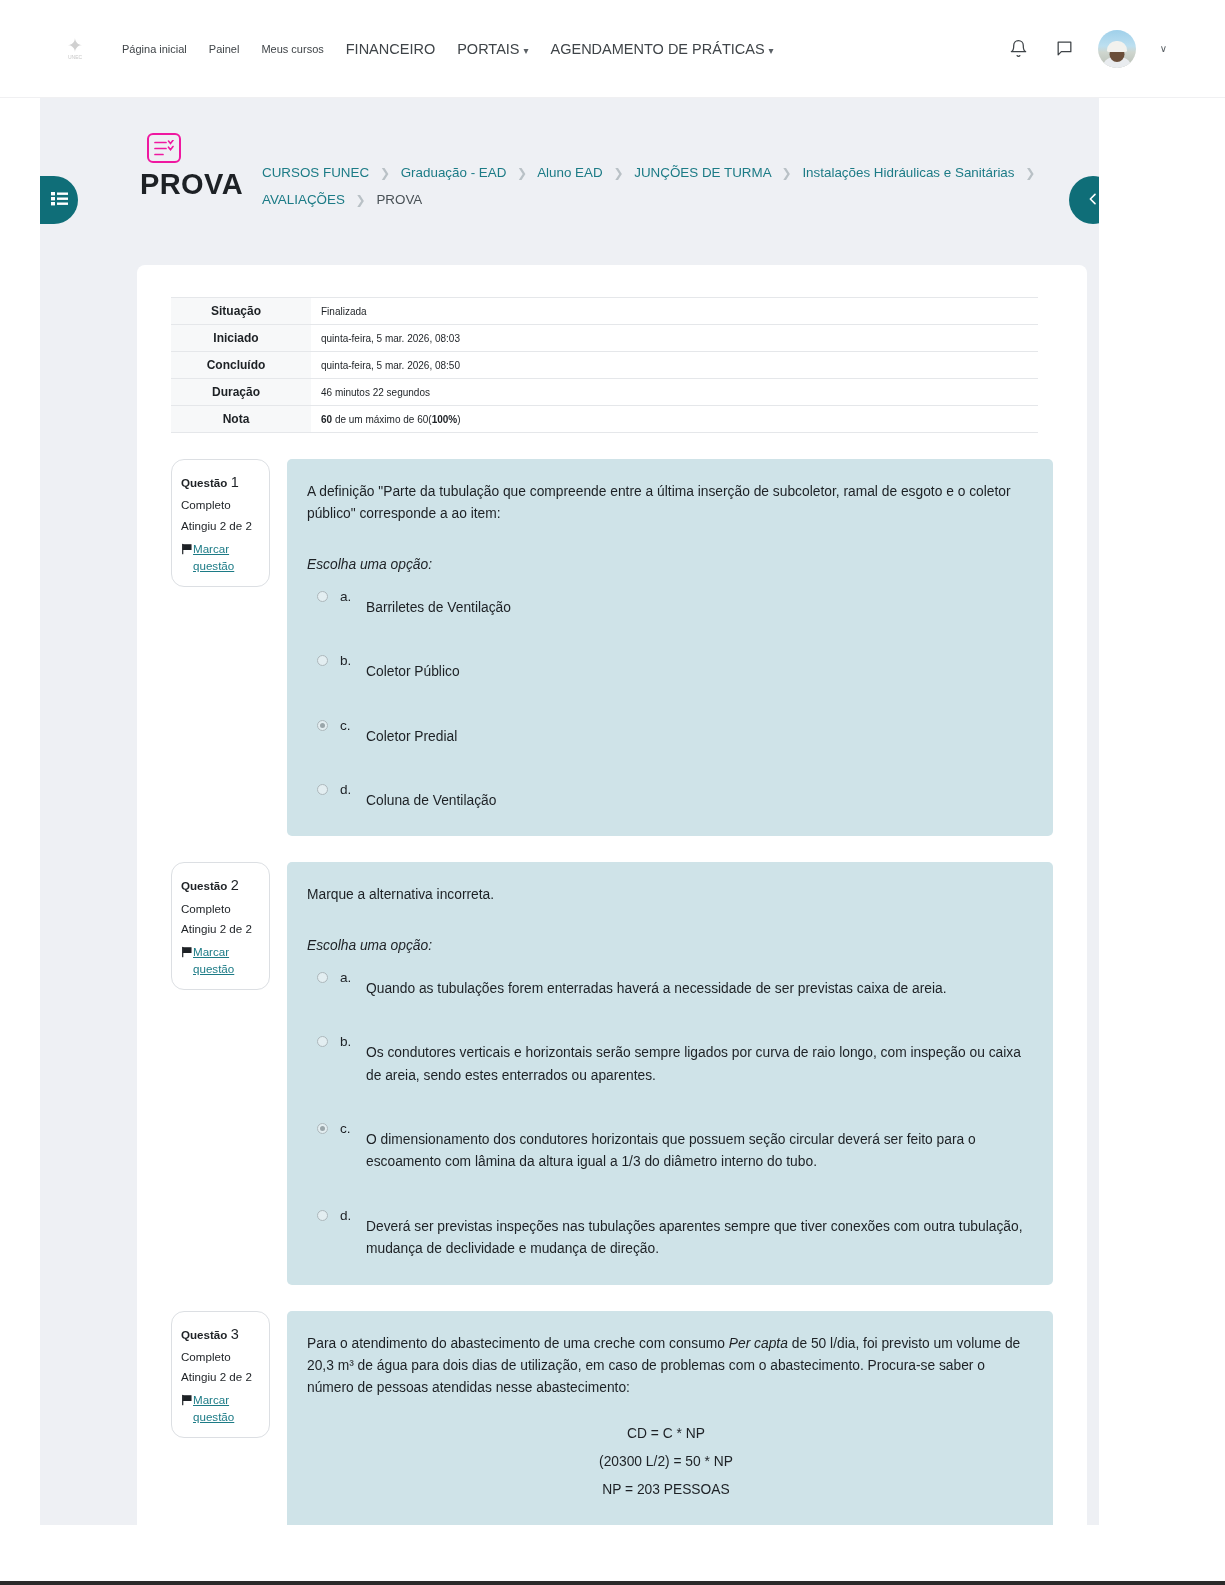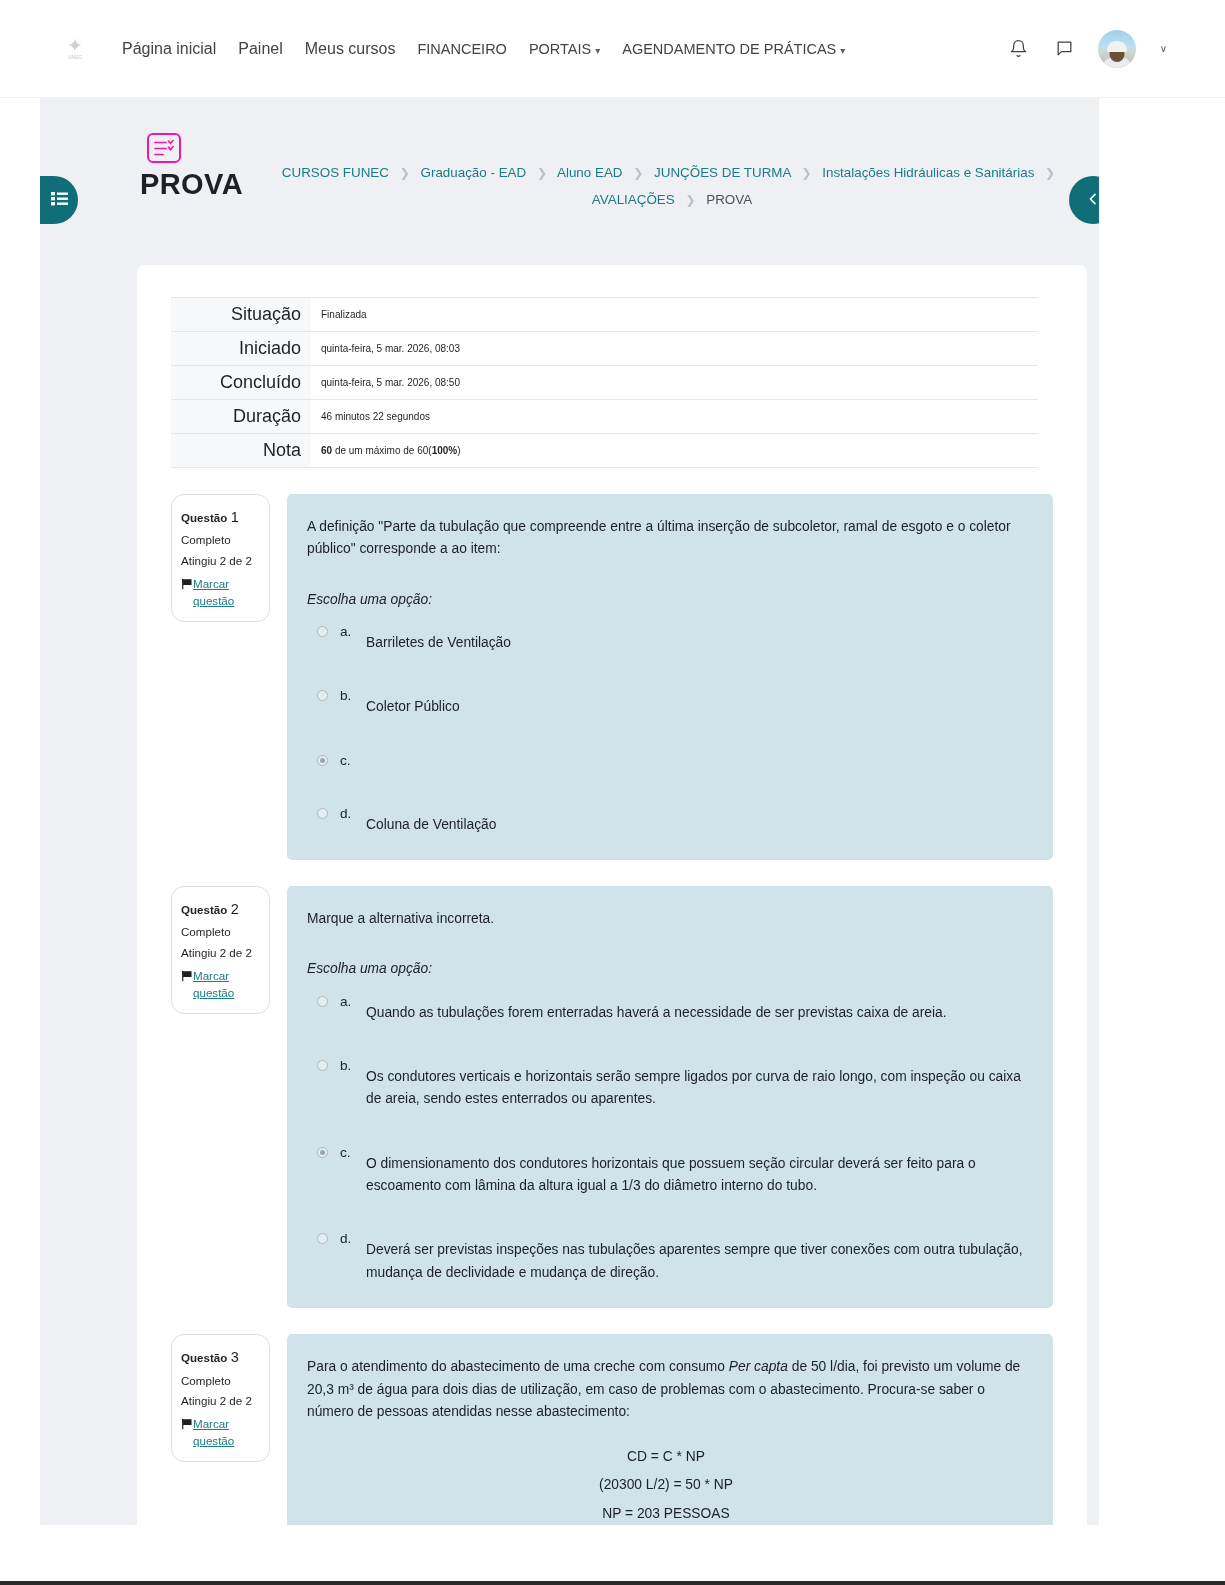--- a/index.html
+++ b/index.html
@@ -24,21 +24,21 @@
   }
   .brand-logo {
     width:46px; height:52px; margin-left:52px; margin-right:24px;
     opacity:.35; display:flex; flex-direction:column;
     align-items:center; justify-content:center;
     font-size:5px; line-height:1.1; color:#555; text-align:center;
   }
   .brand-logo .star { font-size:19px; line-height:1; color:#7a7a7a; }
   .nav-links { display:flex; align-items:center; gap:22px; }
   .nav-link {
-    color:#3f4448; text-decoration:none; font-size:16px;
+    color:#3f4448; text-decoration:none; font-size:11px;
     white-space:nowrap; cursor:pointer;
   }
   .nav-link.caps { font-size:14.5px; }
   .caret-down { font-size:10px; margin-left:4px; color:#5a6065; }
   .nav-right {
     margin-left:auto; margin-right:58px;
     display:flex; align-items:center; gap:20px;
   }
   .icon-btn {
     width:26px; height:26px; display:flex; align-items:center;
@@ -93,42 +93,42 @@
     display:flex; align-items:center; justify-content:center;
   }
   .quiz-icon-box svg { display:block; }
   .page-title {
     position:absolute; left:100px; top:70px; width:86px;
     font-size:29px; font-weight:bold; letter-spacing:.4px;
     line-height:1.15; color:#1d2125;
   }
   .breadcrumb {
     position:absolute; left:222px; top:62px; width:820px;
-    text-align:center; line-height:2.0; font-size:13.4px;
+    text-align:left; line-height:2.0; font-size:13.4px;
     color:#1c7b86;
   }
   .crumb { color:#1c7b86; text-decoration:none; cursor:pointer; white-space:nowrap; }
   .crumb.current { color:#4a5257; cursor:default; }
   .crumb-sep { color:#b9c1c6; margin:0 7px; font-size:12px; }
 
   
   .card {
     position:absolute; left:97px; top:167px;
     width:950px; min-height:1290px;
     background:#ffffff; border-radius:8px;
     padding:22px 34px 0 34px;
   }
 
   
   table.summary { border-collapse:collapse; width:867px; margin-top:10px; }
   table.summary tr { border-bottom:1px solid #e5e7ea; }
   table.summary tr:first-child { border-top:1px solid #e5e7ea; }
   table.summary th {
-    width:140px; background:#f7f8f9; text-align:right;
-    padding:6px 10px 6px 0; font-weight:normal; font-size:18px; color:#1d2125;
+    width:140px; background:#f7f8f9; 
+    padding:6px 10px 6px 0; font-weight:bold; font-size:12px; color:#1d2125;
   }
   table.summary td {
     padding:6px 0 6px 10px; font-size:10px; color:#1d2125; font-weight:normal;
   }
   table.summary td b { font-weight:bold; }
 
   
   .qblock { display:flex; margin-top:26px; align-items:flex-start; }
   .qinfo {
     width:99px; flex:0 0 99px;
@@ -321,20 +321,21 @@
             <span class="opttext">Barriletes de Ventilação</span>
           </div>
           <div class="opt">
             <span class="radio"></span>
             <span class="optletter">b.</span>
             <span class="opttext">Coletor Público</span>
           </div>
           <div class="opt">
             <span class="radio sel"></span>
             <span class="optletter">c.</span>
+            <span class="opttext">Coletor Predial</span>
           </div>
           <div class="opt">
             <span class="radio"></span>
             <span class="optletter">d.</span>
             <span class="opttext">Coluna de Ventilação</span>
           </div>
         </div>
       </div>
     </div>
 

